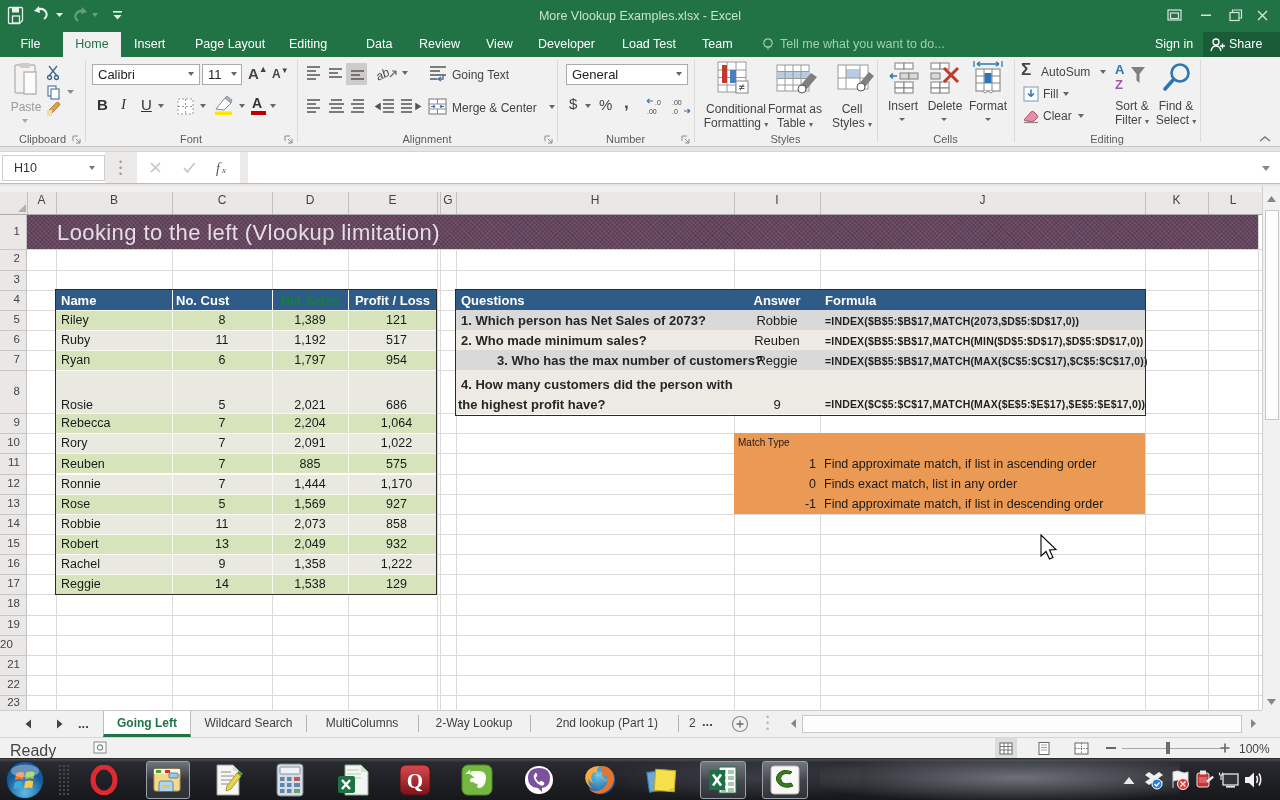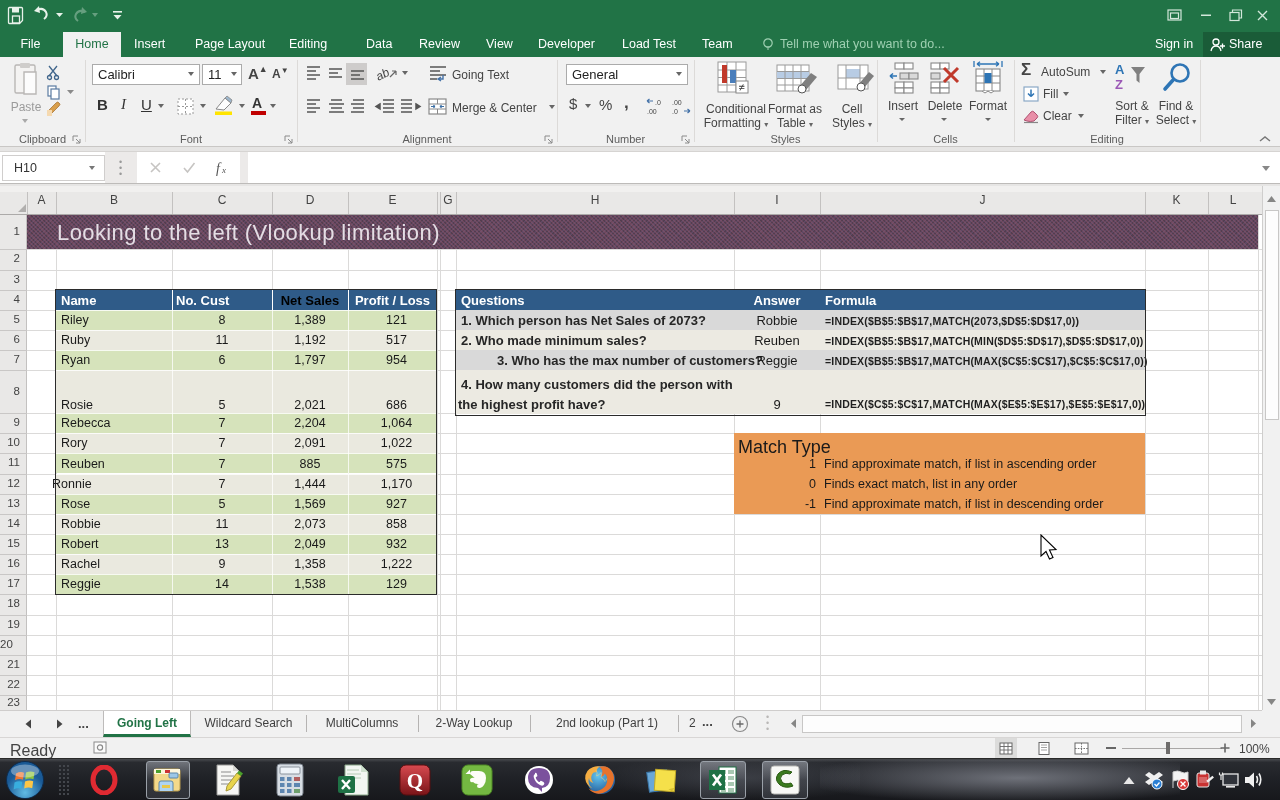--- a/index.html
+++ b/index.html
@@ -32,20 +32,21 @@
   <g opacity="0.35">
     <path d="M79 8 q-6 -3 -9 2 q-2 4 2 7" stroke="#e8f2ea" stroke-width="2" fill="none"></path>
     <path d="M76 3 l5 5 l-6 2 z" fill="#e8f2ea"></path>
     <path d="M86 9 l3 4 l3 -4 z" fill="#e8f2ea"></path>
   </g>
   <g fill="#e8f2ea">
     <rect x="107" y="7" width="9" height="1.6"></rect>
     <path d="M107.5 11 l4 4.5 l4 -4.5 z"></path>
   </g>
 </svg>
+<div class="ab" style="left:0;top:9px;width:1280px;text-align:center;color:#c9e2d1;font-size:12.5px;">More Vlookup Examples.xlsx - Excel</div>
 
 <svg class="ab" style="left:1160px;top:4px;" width="120" height="24" viewBox="0 0 120 24">
   <g stroke="#d2e7da" fill="none" stroke-width="1.2">
     <rect x="8" y="6" width="13" height="10"></rect>
         <rect x="10.5" y="9" width="8" height="5.5"></rect>
     <rect x="41" y="10.5" width="10" height="1.5" fill="#d2e7da" stroke="none"></rect>
     <rect x="70" y="8.5" width="9" height="8"></rect>
         <path d="M72.5 8.5 v-2.5 h9 v8 h-2.5"></path>
     <path d="M98 7 l9 9 M107 7 l-9 9" stroke-width="1.4"></path>
   </g>
@@ -469,21 +470,21 @@
 
 <div id="content">
 <div class="ab" style="left:27px;top:215px;width:1231px;height:34px;
 background:#5f4659;
 background-image:repeating-linear-gradient(45deg, rgba(152,90,114,.38) 0 1.5px, rgba(0,0,0,0) 1.5px 3px),
 repeating-linear-gradient(-45deg, rgba(95,80,130,.24) 0 1.5px, rgba(40,30,45,.22) 1.5px 3px);"></div>
 <div class="ab" style="left:57px;top:220px;font-size:22px;font-weight:300;color:#e4dde4;letter-spacing:0.4px;">Looking to the left (Vlookup limitation)</div>
 <div class="ab" style="left:56px;top:290px;width:381px;height:20px;background:#2f5b88;"></div>
 <div class="ab" style="left:61px;top:293px;font-size:13px;font-weight:bold;color:#fff;">Name</div>
 <div class="ab" style="left:176px;top:293px;font-size:13px;font-weight:bold;color:#fff;">No. Cust</div>
-<div class="ab" style="left:272px;top:293px;width:76px;text-align:center;font-size:13px;font-weight:bold;color:#000000;">Net Sales</div>
+<div class="ab" style="left:272px;top:293px;width:76px;text-align:center;font-size:13px;font-weight:bold;color:#15803d;">Net Sales</div>
 <div class="ab" style="left:348px;top:293px;width:89px;text-align:center;font-size:13px;font-weight:bold;color:#fff;">Profit / Loss</div>
 <div class="ab" style="left:172px;top:290px;width:1px;height:20px;background:#fff;"></div>
 <div class="ab" style="left:272px;top:290px;width:1px;height:20px;background:#fff;"></div>
 <div class="ab" style="left:348px;top:290px;width:1px;height:20px;background:#fff;"></div>
 <div class="ab" style="left:56px;top:310px;width:381px;height:20px;background:#d6e3bb;"></div>
 <div class="ab nam" style="left:61px;top:313.0px;">Riley</div>
 <div class="ab num" style="left:172px;top:313.0px;width:100px;">8</div>
 <div class="ab num" style="left:272px;top:313.0px;width:76px;">1,389</div>
 <div class="ab num" style="left:352px;top:313.0px;width:89px;">121</div>
 <div class="ab" style="left:56px;top:330px;width:381px;height:20px;background:#eae9df;"></div>
@@ -510,21 +511,21 @@
 <div class="ab nam" style="left:61px;top:436.3px;">Rory</div>
 <div class="ab num" style="left:172px;top:436.3px;width:100px;">7</div>
 <div class="ab num" style="left:272px;top:436.3px;width:76px;">2,091</div>
 <div class="ab num" style="left:352px;top:436.3px;width:89px;">1,022</div>
 <div class="ab" style="left:56px;top:453.3px;width:381px;height:20.2px;background:#d6e3bb;"></div>
 <div class="ab nam" style="left:61px;top:456.5px;">Reuben</div>
 <div class="ab num" style="left:172px;top:456.5px;width:100px;">7</div>
 <div class="ab num" style="left:272px;top:456.5px;width:76px;">885</div>
 <div class="ab num" style="left:352px;top:456.5px;width:89px;">575</div>
 <div class="ab" style="left:56px;top:473.5px;width:381px;height:20.1px;background:#eae9df;"></div>
-<div class="ab nam" style="left:52px;top:476.6px;">Ronnie</div>
+<div class="ab nam" style="left:61px;top:476.6px;">Ronnie</div>
 <div class="ab num" style="left:172px;top:476.6px;width:100px;">7</div>
 <div class="ab num" style="left:272px;top:476.6px;width:76px;">1,444</div>
 <div class="ab num" style="left:352px;top:476.6px;width:89px;">1,170</div>
 <div class="ab" style="left:56px;top:493.6px;width:381px;height:20.2px;background:#d6e3bb;"></div>
 <div class="ab nam" style="left:61px;top:496.8px;">Rose</div>
 <div class="ab num" style="left:172px;top:496.8px;width:100px;">5</div>
 <div class="ab num" style="left:272px;top:496.8px;width:76px;">1,569</div>
 <div class="ab num" style="left:352px;top:496.8px;width:89px;">927</div>
 <div class="ab" style="left:56px;top:513.8px;width:381px;height:20.1px;background:#eae9df;"></div>
 <div class="ab nam" style="left:61px;top:516.9px;">Robbie</div>
@@ -579,21 +580,21 @@
 <div class="ab" style="left:461px;top:353px;font-size:13px;font-weight:bold;color:#262626;margin-left:36px;">3. Who has the max number of customers?</div>
 <div class="ab" style="left:734px;top:353px;width:86px;text-align:center;font-size:13px;color:#1a1a1a;">Reggie</div>
 <div class="ab" style="left:825px;top:355px;font-size:10.5px;font-weight:bold;color:#1f1f1f;letter-spacing:0.18px;">=INDEX($B$5:$B$17,MATCH(MAX($C$5:$C$17),$C$5:$C$17,0))</div>
 <div class="ab" style="left:456px;top:370px;width:689px;height:44px;background:#eceae2;"></div>
 <div class="ab" style="left:734px;top:397px;width:86px;text-align:center;font-size:13px;color:#1a1a1a;">9</div>
 <div class="ab" style="left:825px;top:398px;font-size:10.5px;font-weight:bold;color:#1f1f1f;letter-spacing:0.18px;">=INDEX($C$5:$C$17,MATCH(MAX($E$5:$E$17),$E$5:$E$17,0))</div>
 <div class="ab" style="left:461px;top:377px;font-size:13px;font-weight:bold;color:#262626;">4. How many customers did the person with</div>
 <div class="ab" style="left:458px;top:397px;font-size:13px;font-weight:bold;color:#262626;">the highest profit have?</div>
 <div class="ab" style="left:455px;top:289px;width:691px;height:127px;border:1.4px solid #2b2b2b;box-sizing:border-box;"></div>
 <div class="ab" style="left:734px;top:433.2px;width:411px;height:80.6px;background:#ea9a55;"></div>
-<div class="ab" style="left:738px;top:437px;font-size:18px;color:#1a1a1a;">Match Type</div>
+<div class="ab" style="left:738px;top:437px;font-size:10px;color:#1a1a1a;">Match Type</div>
 <div class="ab" style="left:734px;top:456.8px;width:82px;text-align:right;font-size:12.5px;color:#1a1a1a;">1</div>
 <div class="ab" style="left:824px;top:456.8px;font-size:12.5px;color:#1a1a1a;">Find approximate match, if list in ascending order</div>
 <div class="ab" style="left:734px;top:477.0px;width:82px;text-align:right;font-size:12.5px;color:#1a1a1a;">0</div>
 <div class="ab" style="left:824px;top:477.0px;font-size:12.5px;color:#1a1a1a;">Finds exact match, list in any order</div>
 <div class="ab" style="left:734px;top:497.1px;width:82px;text-align:right;font-size:12.5px;color:#1a1a1a;">-1</div>
 <div class="ab" style="left:824px;top:497.1px;font-size:12.5px;color:#1a1a1a;">Find approximate match, if list in descending order</div>
 <svg class="ab" style="left:1039px;top:534px;" width="20" height="28" viewBox="0 0 20 28">
 <path d="M2 1 L2 22 L7 17.5 L10.5 25 L14 23.5 L10.5 16 L17 15.5 Z" fill="#fff" stroke="#000" stroke-width="1.1"></path>
       </svg>
 </div>

